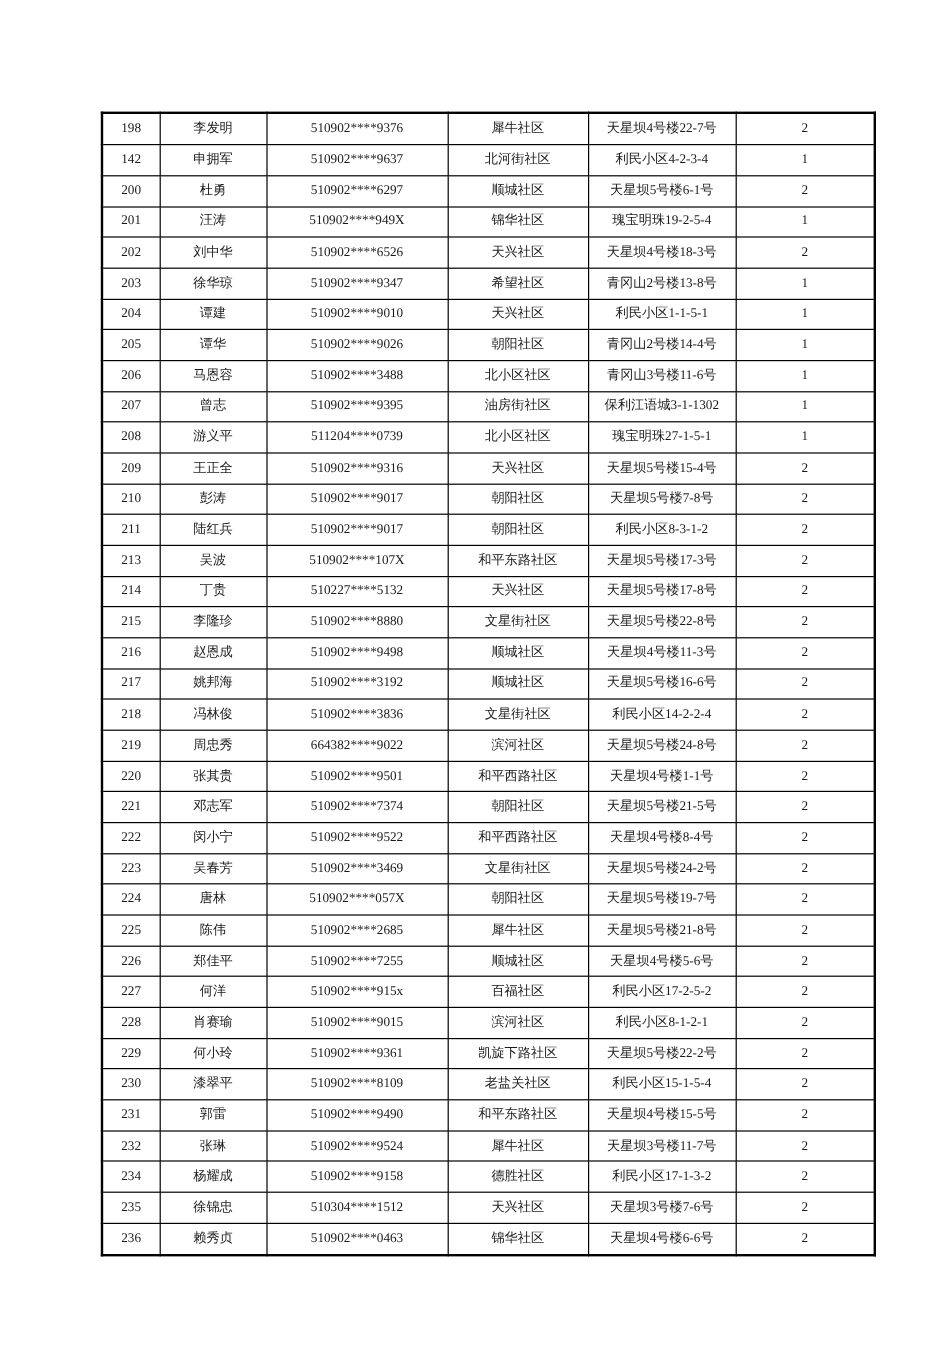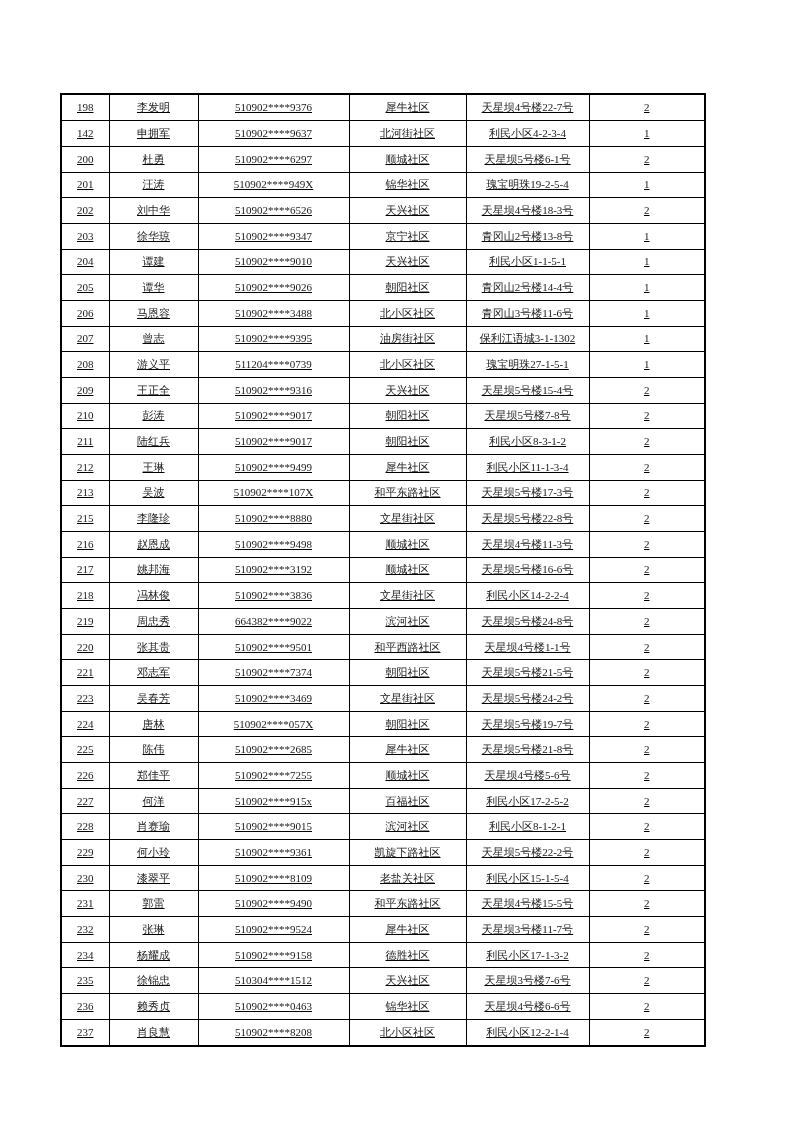--- a/index.html
+++ b/index.html
@@ -4,21 +4,21 @@
 <style>
   html, body { margin: 0; padding: 0; }
   body {
     width: 793px; height: 1122px;
     background: #ffffff;
     position: relative;
     font-family: "Liberation Serif", serif;
   }
   .sheet {
     position: absolute;
-    left: 60px; top: 93px; text-decoration: underline;
+    left: 84px; top: 93px;
   }
   table.roster {
     border-collapse: collapse;
     table-layout: fixed;
     width: 644px;
     height: 954px;
     border: 2px solid #000;
   }
   table.roster td {
     border: 1px solid #000;
@@ -89,21 +89,21 @@
           <td>刘中华</td>
           <td>510902****6526</td>
           <td>天兴社区</td>
           <td>天星坝4号楼18-3号</td>
           <td>2</td>
         </tr>
         <tr>
           <td>203</td>
           <td>徐华琼</td>
           <td>510902****9347</td>
-          <td>京宁社区</td>
+          <td>希望社区</td>
           <td>青冈山2号楼13-8号</td>
           <td>1</td>
         </tr>
         <tr>
           <td>204</td>
           <td>谭建</td>
           <td>510902****9010</td>
           <td>天兴社区</td>
           <td>利民小区1-1-5-1</td>
           <td>1</td>
@@ -158,36 +158,36 @@
         </tr>
         <tr>
           <td>211</td>
           <td>陆红兵</td>
           <td>510902****9017</td>
           <td>朝阳社区</td>
           <td>利民小区8-3-1-2</td>
           <td>2</td>
         </tr>
         <tr>
-          <td>212</td>
-          <td>王琳</td>
-          <td>510902****9499</td>
-          <td>犀牛社区</td>
-          <td>利民小区11-1-3-4</td>
-          <td>2</td>
-        </tr>
-        <tr>
           <td>213</td>
           <td>吴波</td>
           <td>510902****107X</td>
           <td>和平东路社区</td>
           <td>天星坝5号楼17-3号</td>
           <td>2</td>
         </tr>
         <tr>
+          <td>214</td>
+          <td>丁贵</td>
+          <td>510227****5132</td>
+          <td>天兴社区</td>
+          <td>天星坝5号楼17-8号</td>
+          <td>2</td>
+        </tr>
+        <tr>
           <td>215</td>
           <td>李隆珍</td>
           <td>510902****8880</td>
           <td>文星街社区</td>
           <td>天星坝5号楼22-8号</td>
           <td>2</td>
         </tr>
         <tr>
           <td>216</td>
           <td>赵恩成</td>
@@ -230,20 +230,28 @@
         </tr>
         <tr>
           <td>221</td>
           <td>邓志军</td>
           <td>510902****7374</td>
           <td>朝阳社区</td>
           <td>天星坝5号楼21-5号</td>
           <td>2</td>
         </tr>
         <tr>
+          <td>222</td>
+          <td>闵小宁</td>
+          <td>510902****9522</td>
+          <td>和平西路社区</td>
+          <td>天星坝4号楼8-4号</td>
+          <td>2</td>
+        </tr>
+        <tr>
           <td>223</td>
           <td>吴春芳</td>
           <td>510902****3469</td>
           <td>文星街社区</td>
           <td>天星坝5号楼24-2号</td>
           <td>2</td>
         </tr>
         <tr>
           <td>224</td>
           <td>唐林</td>
@@ -333,23 +341,15 @@
           <td>2</td>
         </tr>
         <tr>
           <td>236</td>
           <td>赖秀贞</td>
           <td>510902****0463</td>
           <td>锦华社区</td>
           <td>天星坝4号楼6-6号</td>
           <td>2</td>
         </tr>
-        <tr>
-          <td>237</td>
-          <td>肖良慧</td>
-          <td>510902****8208</td>
-          <td>北小区社区</td>
-          <td>利民小区12-2-1-4</td>
-          <td>2</td>
-        </tr>
       </tbody>
   </table>
 </div>
 
 </body></html>

